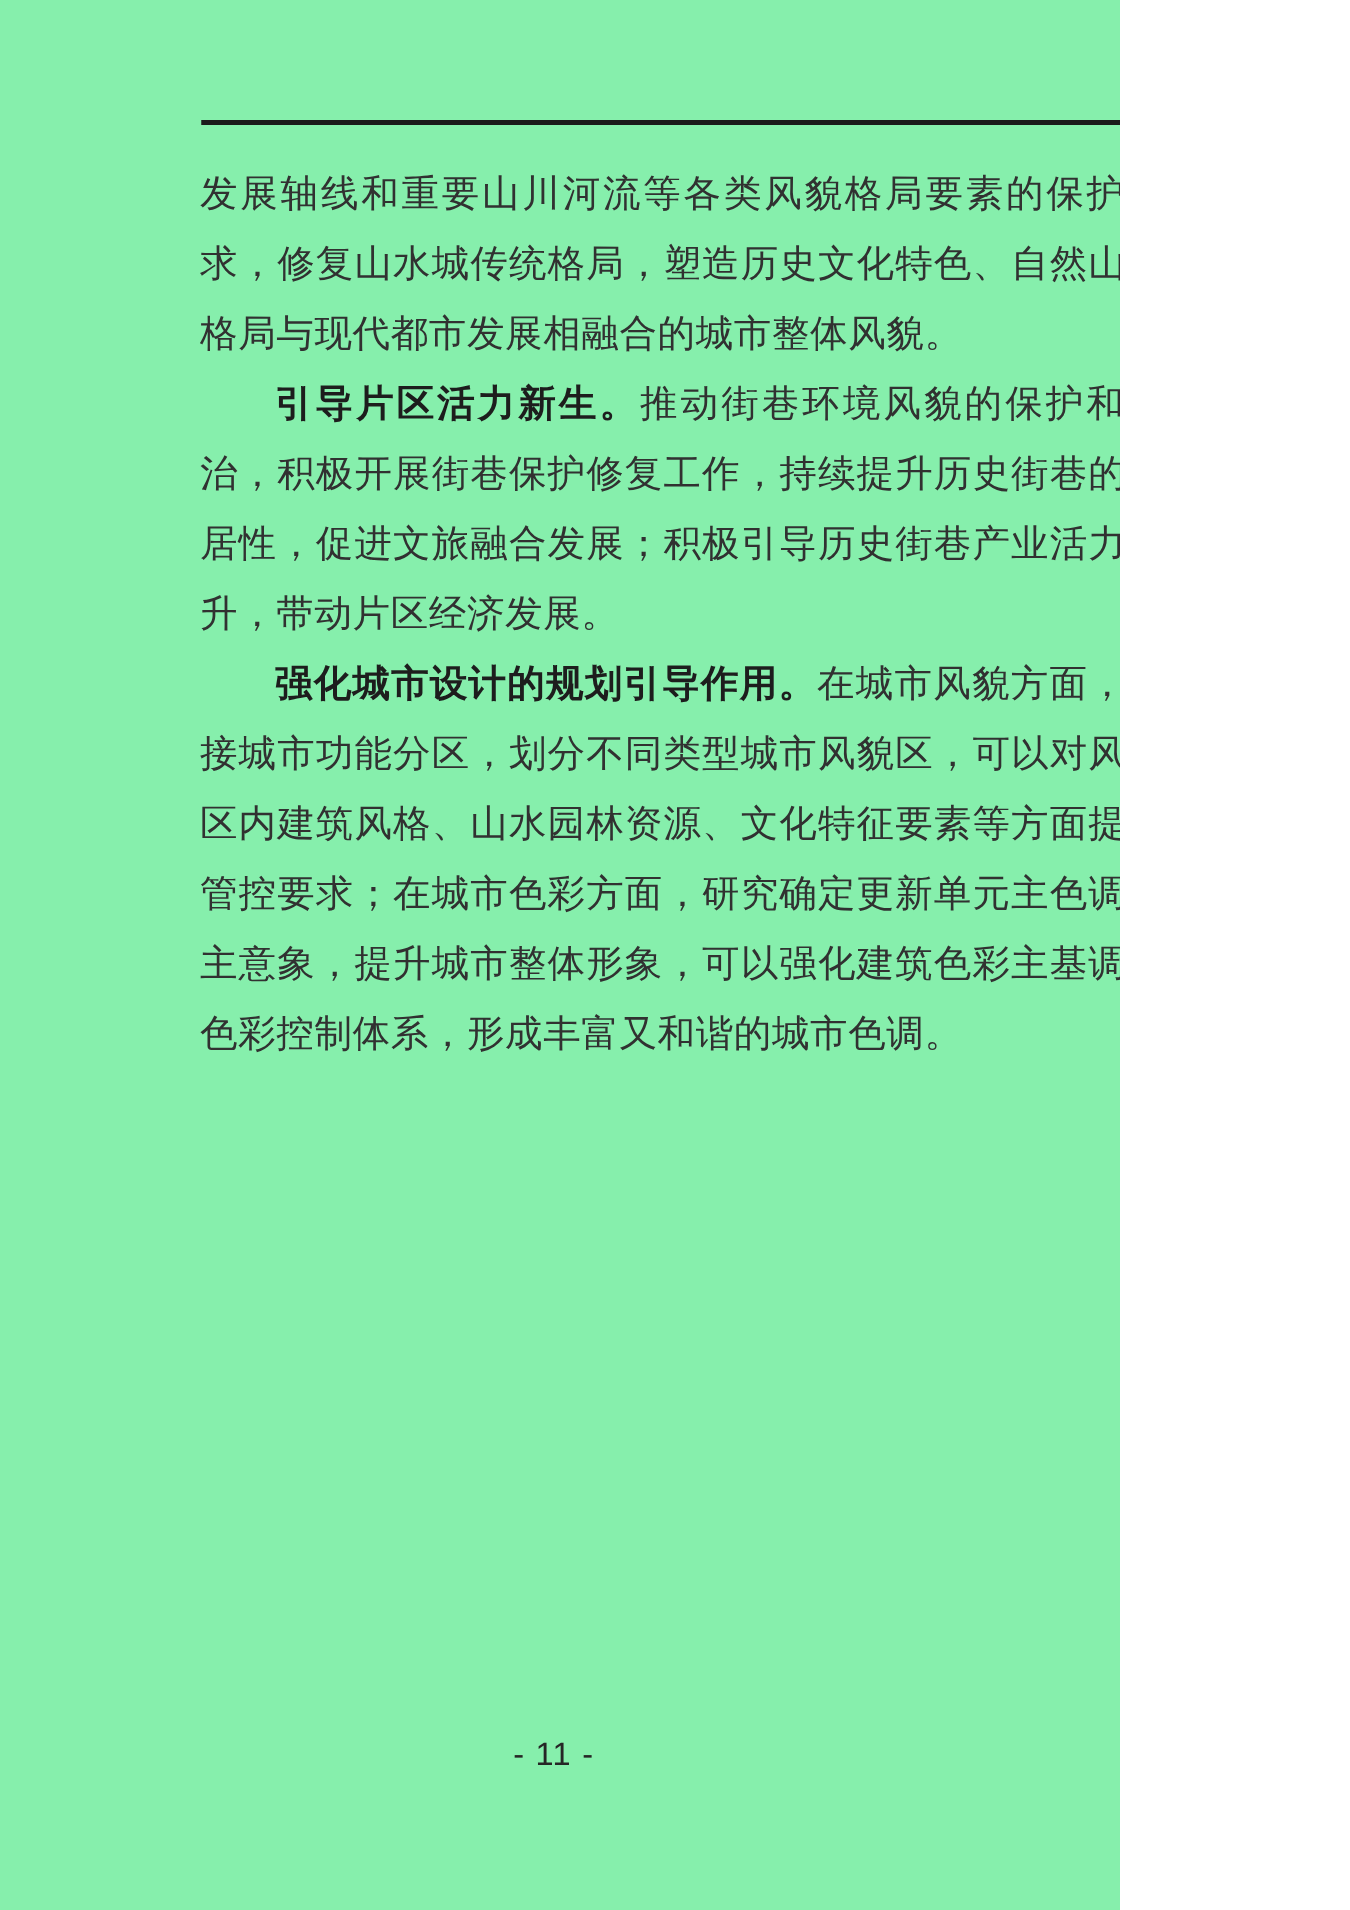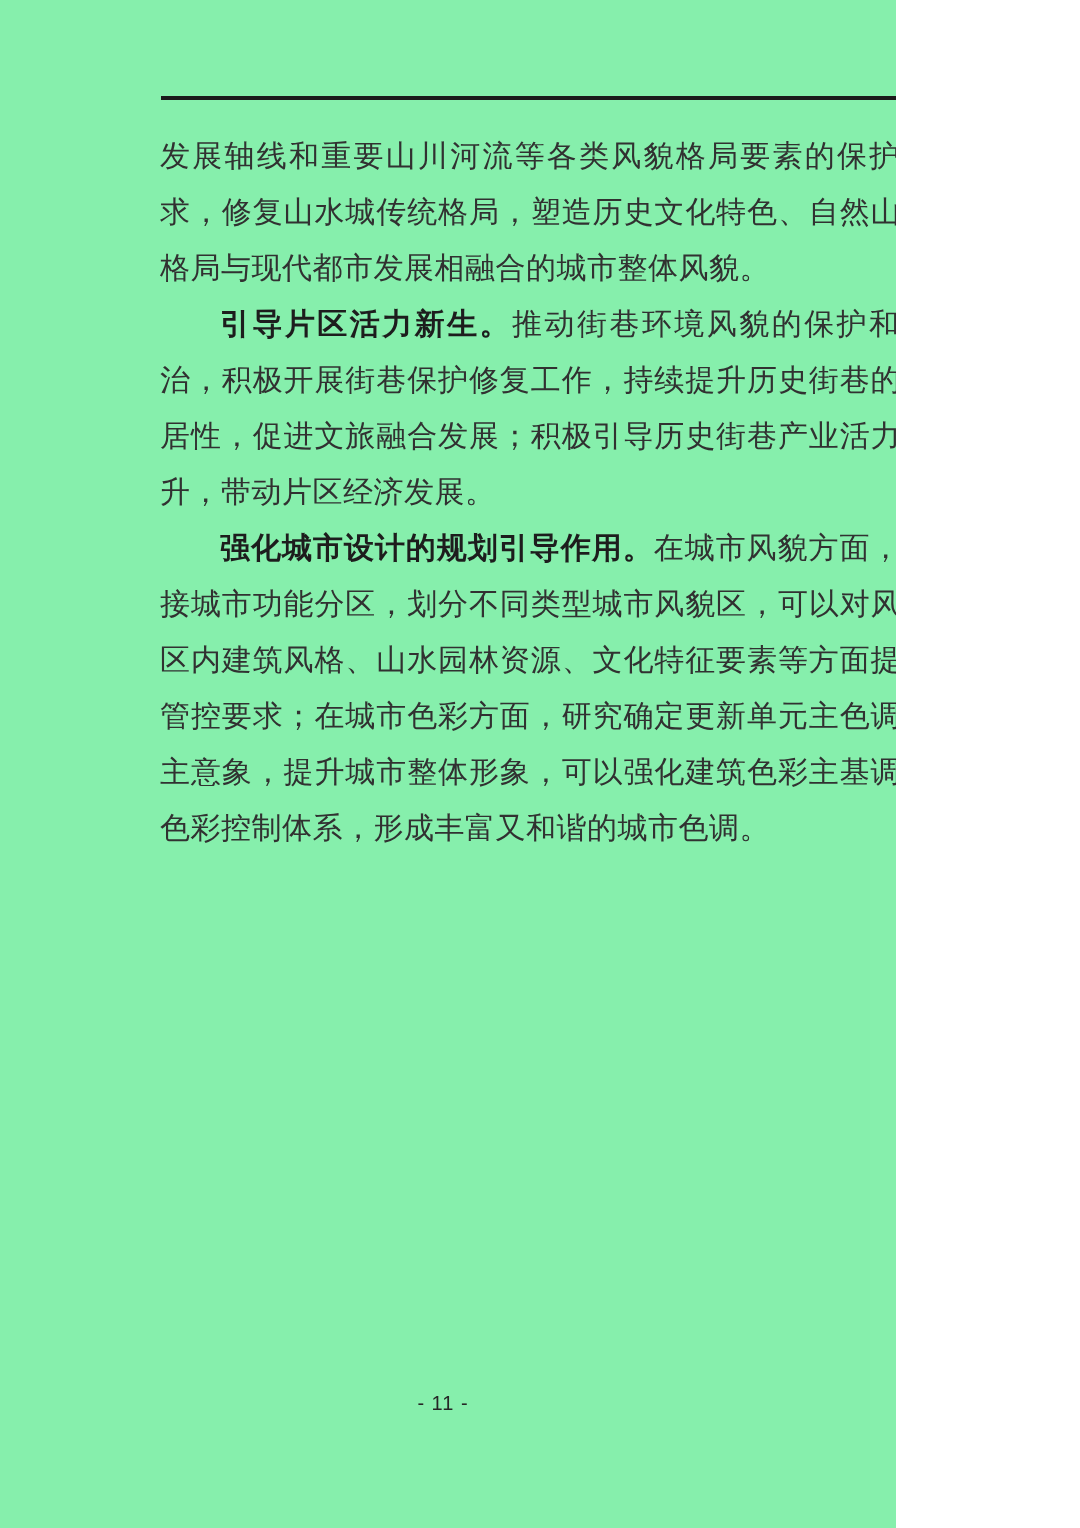--- a/index.html
+++ b/index.html
@@ -53,21 +53,21 @@
     text-indent: 1.85em;
     color: #1a1a1a;
     letter-spacing: 0.5px;
   }
   .footer {
     position: absolute;
     left: 0;
     right: 10px;
     top: 1388px;
     text-align: center;
-    font-size: 20px;
+    font-size: 26px;
     line-height: 30px;
     color: #262626;
     letter-spacing: 1px;
   }
 </style>
 </head>
 <body>
 
 <div class="page">
   <div class="header-rule"></div>

